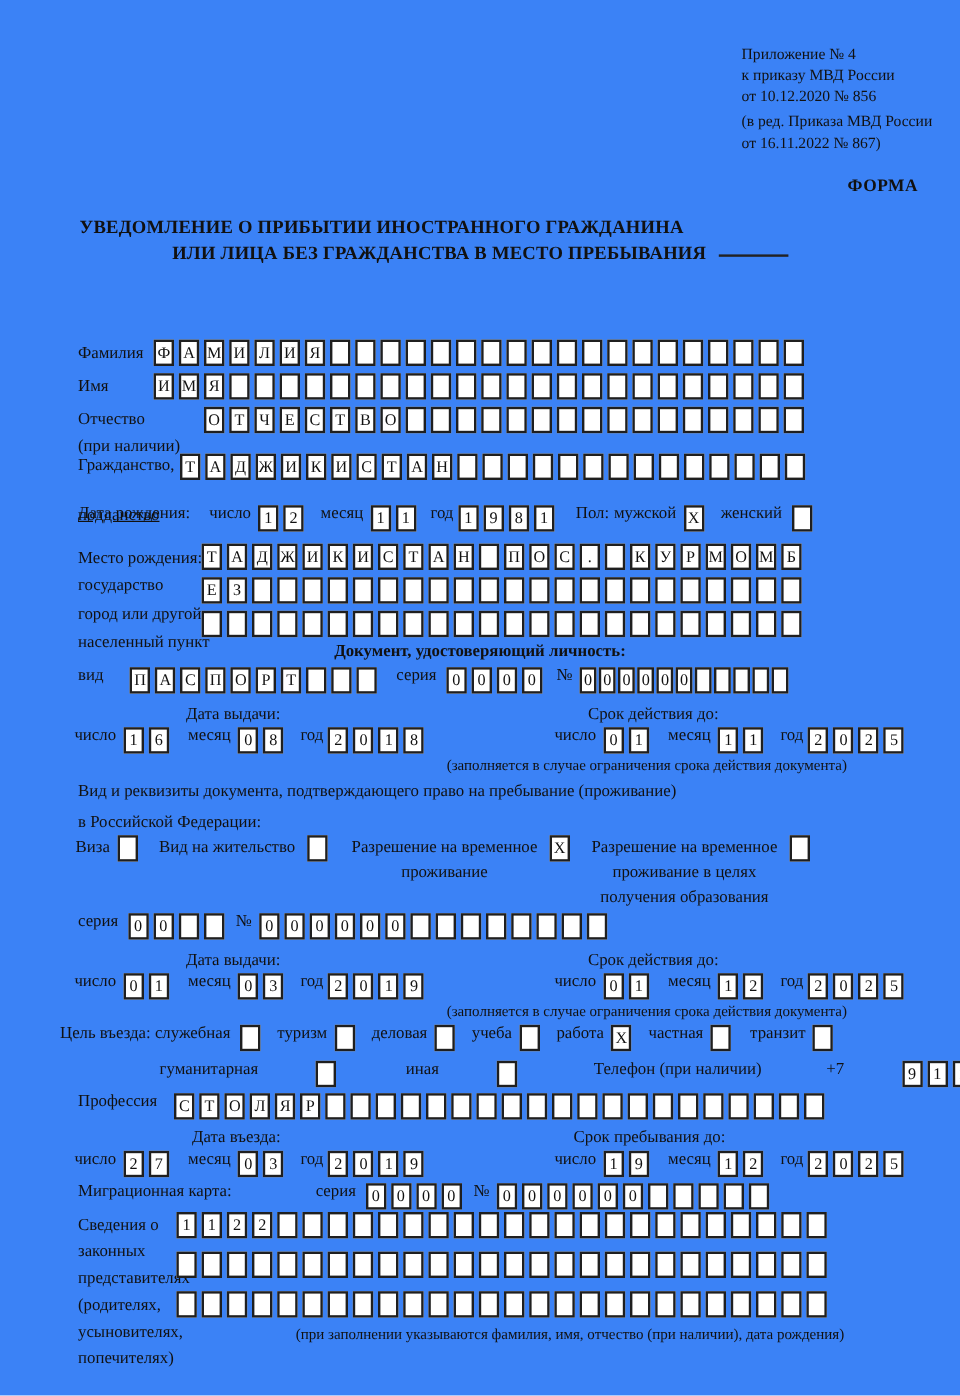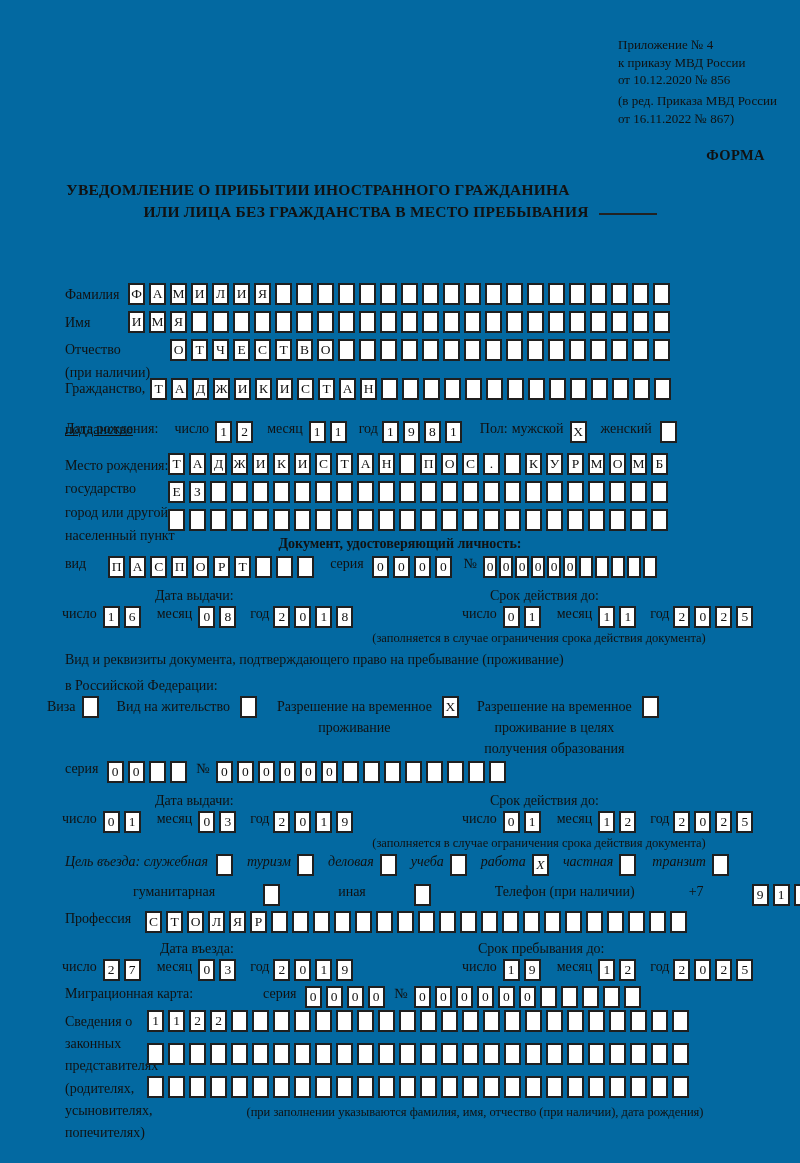--- a/index.html
+++ b/index.html
@@ -1,16 +1,16 @@
 <!DOCTYPE html>
 <html><head>
 <meta charset="utf-8">
 <style>
   html,body{margin:0;padding:0;background:#fff;}
-  .page{position:relative;width:800px;height:1163px;background:#0369a1;
+  .page{position:relative;width:800px;height:1163px;background:#3b82f6;
         font-family:"Liberation Serif","DejaVu Serif",serif;color:#111;overflow:hidden;}
   .abs{position:absolute;}
   .row{display:flex;align-items:flex-start;}
   .rowtop{display:flex;align-items:flex-start;}
   .boxrow{display:flex;align-items:center;}
   .lbl{font-size:14px;white-space:nowrap;}
   .lh22{line-height:22px;}
   .box{box-sizing:border-box;flex:none;width:17px;height:22px;border:2px solid #1f1f1f;
        margin-right:4px;display:inline-flex;align-items:center;justify-content:center;
        font-size:13.5px;color:#111;background:#fff;}
@@ -361,21 +361,21 @@
         <span class="box">0</span>
         <span class="box">2</span>
         <span class="box">5</span>
       </span>
   </div>
   <div class="abs note c" style="left:300px;top:631px;width:478px;">(заполняется в случае ограничения срока действия документа)</div>
 
   <div class="abs lbl" style="left:65px;top:652px;">Вид и реквизиты документа, подтверждающего право на пребывание (проживание)</div>
   <div class="abs lbl" style="left:65px;top:678px;">в Российской Федерации:</div>
 
-  <div class="abs rowtop" style="left:47px;top:696px;">
+  <div class="abs rowtop" style="left:63px;top:696px;">
     <span class="lbl lh22 mr6">Виза</span>
     <span class="boxrow">
         <span class="box"></span>
       </span>
     <span class="lbl lh22 ml14 mr10">Вид на жительство</span>
     <span class="boxrow">
         <span class="box"></span>
       </span>
     <span class="cblock ml16 mr10">
       <div>Разрешение на временное</div>
@@ -456,21 +456,21 @@
     <span class="lbl ml10 mr4">год</span>
     <span class="boxrow">
         <span class="box">2</span>
         <span class="box">0</span>
         <span class="box">2</span>
         <span class="box">5</span>
       </span>
   </div>
   <div class="abs note c" style="left:300px;top:836px;width:478px;">(заполняется в случае ограничения срока действия документа)</div>
 
-  <div class="abs row" style="left:65px;top:854px;font-style:italic;">
+  <div class="abs row" style="left:50px;top:854px;">
     <span class="lbl mr8">Цель въезда: служебная</span>
     <span class="boxrow">
         <span class="box"></span>
       </span>
     <span class="lbl ml10 mr6">туризм</span>
     <span class="boxrow">
         <span class="box"></span>
       </span>
     <span class="lbl ml10 mr6">деловая</span>
     <span class="boxrow">

